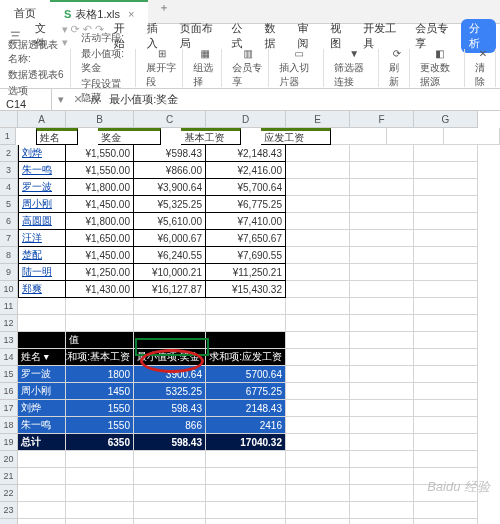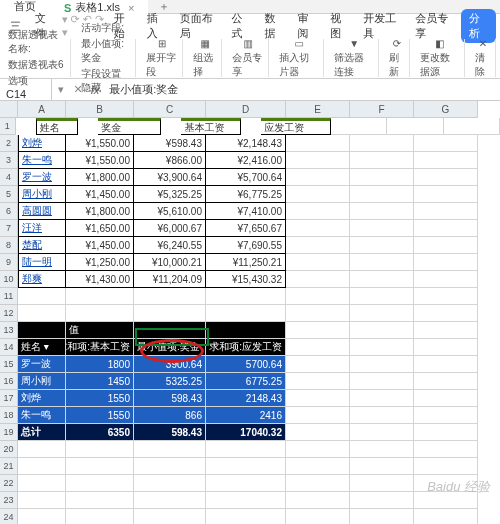--- a/index.html
+++ b/index.html
@@ -1,19 +1,19 @@
 <!DOCTYPE html>
 <html><head>
 <meta charset="utf-8">
 <style>
 * { margin:0; padding:0; box-sizing:border-box; font-family:"Microsoft YaHei",SimSun,sans-serif; }
 body { background:#fff; width:500px; height:524px; overflow:hidden; font-size:11px; color:#333; position:relative; }
 
 
-.tabs { display:flex; height:14px; background:#f2f2f2; border-bottom:1px solid #d0d0d0; align-items:center; }
+.tabs { display:flex; height:24px; background:#f2f2f2; border-bottom:1px solid #d0d0d0; align-items:flex-start; }
 .tab { padding:0 14px; height:26px; display:flex; align-items:center; gap:4px; cursor:pointer; }
 .tab.home { background:#fff; }
 .tab.file { background:#fff; border-top:2px solid #3da35d; }
 .tab.file .icon { color:#3da35d; font-weight:bold; }
 .tab .x { color:#888; margin-left:4px; }
 .plus { padding:0 10px; color:#666; cursor:pointer; }
 
 
 .ribbon { background:#fff; border-bottom:1px solid #d0d0d0; }
 .menu { display:flex; height:24px; align-items:center; padding:0 4px; gap:2px; font-size:11px; }
@@ -264,21 +264,21 @@
         <div class="cell wE "></div>
         <div class="cell wF "></div>
         <div class="cell wG "></div>
       </div>
       <div class="row">
         <div class="rowh">10</div>
         <div class="cell wA bord bl">
           <span class="u">郑爽</span>
         </div>
         <div class="cell wB bord r">¥1,430.00</div>
-        <div class="cell wC bord r">¥11,204.09</div>
+        <div class="cell wC bord r">¥16,127.87</div>
         <div class="cell wD bord r">¥15,430.32</div>
         <div class="cell wE "></div>
         <div class="cell wF "></div>
         <div class="cell wG "></div>
       </div>
       <div class="row">
         <div class="rowh">11</div>
         <div class="cell wA "></div>
         <div class="cell wB "></div>
         <div class="cell wC "></div>

